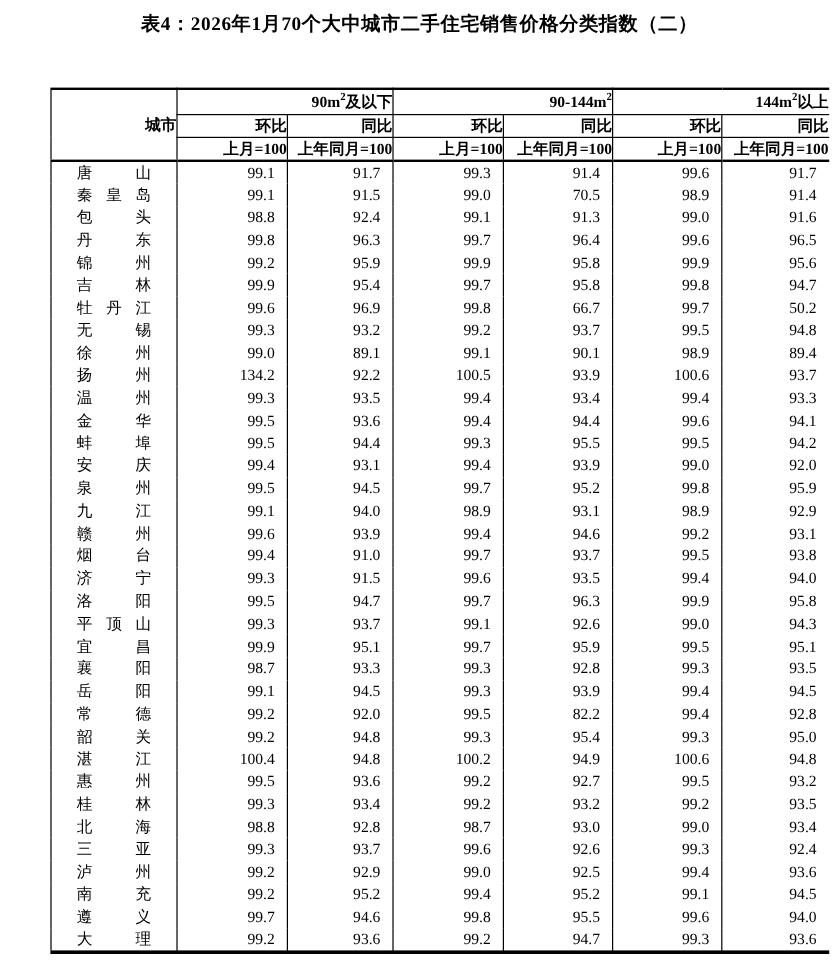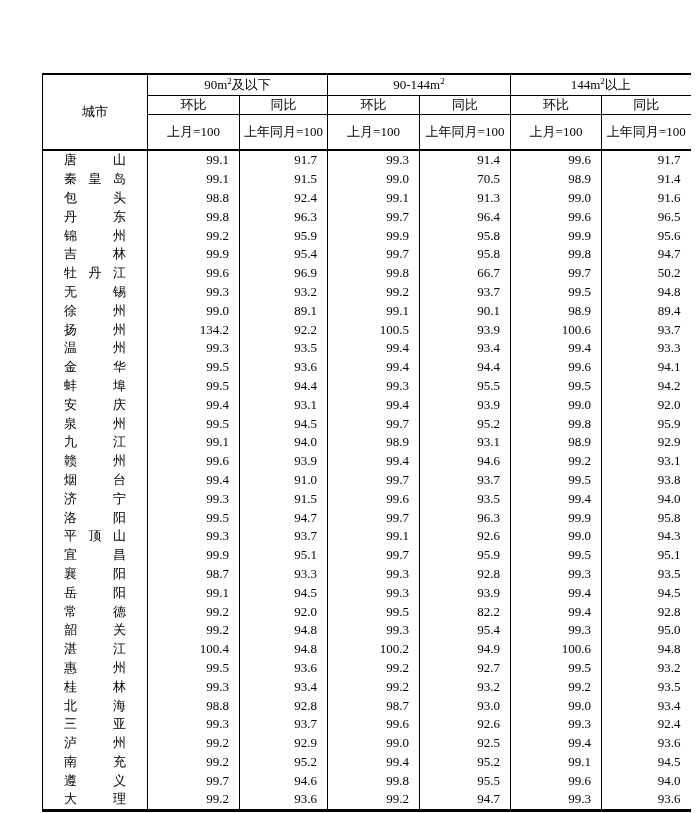--- a/index.html
+++ b/index.html
@@ -39,31 +39,31 @@
   }
   col.c-city { width: 105px; }
   col.c1 { width: 92px; }
   col.c2 { width: 88px; }
   col.c3 { width: 92px; }
   col.c4 { width: 91px; }
   col.c5 { width: 91px; }
   col.c6 { width: 89px; }
 
   thead th {
-    font-weight: normal;
+    font-weight: bold;
     font-size: 13px;
     padding: 0;
-    text-align: center;
+    text-align: right;
     vertical-align: middle;
     border-right: 1px solid #000;
     border-bottom: 1px solid #000;
   }
   thead tr.h1 { height: 21px; }
   thead tr.h2 { height: 18px; }
-  thead tr.h3 { height: 36px; }
+  thead tr.h3 { height: 19px; }
   thead tr.h3 th { border-bottom: 2px solid #000; }
   thead th.city-h { border-bottom: 2px solid #000; }
   thead th:last-child { border-right: none; margin-left: 40px; }
   thead sup {
     font-size: 9px;
     line-height: 0;
   }
 
   tbody td {
     height: 18.8px;
@@ -82,20 +82,21 @@
     display: flex;
     justify-content: space-between;
     width: 62px;
     margin: 0 auto;
   }
 </style>
 </head>
 <body>
 
 <div class="page">
+  <div class="title">表4：2026年1月70个大中城市二手住宅销售价格分类指数（二）</div>
 
   <table class="idx">
     <colgroup>
       <col class="c-city">
         <col class="c1">
         <col class="c2">
         <col class="c3">
         <col class="c4">
         <col class="c5">
         <col class="c6">

